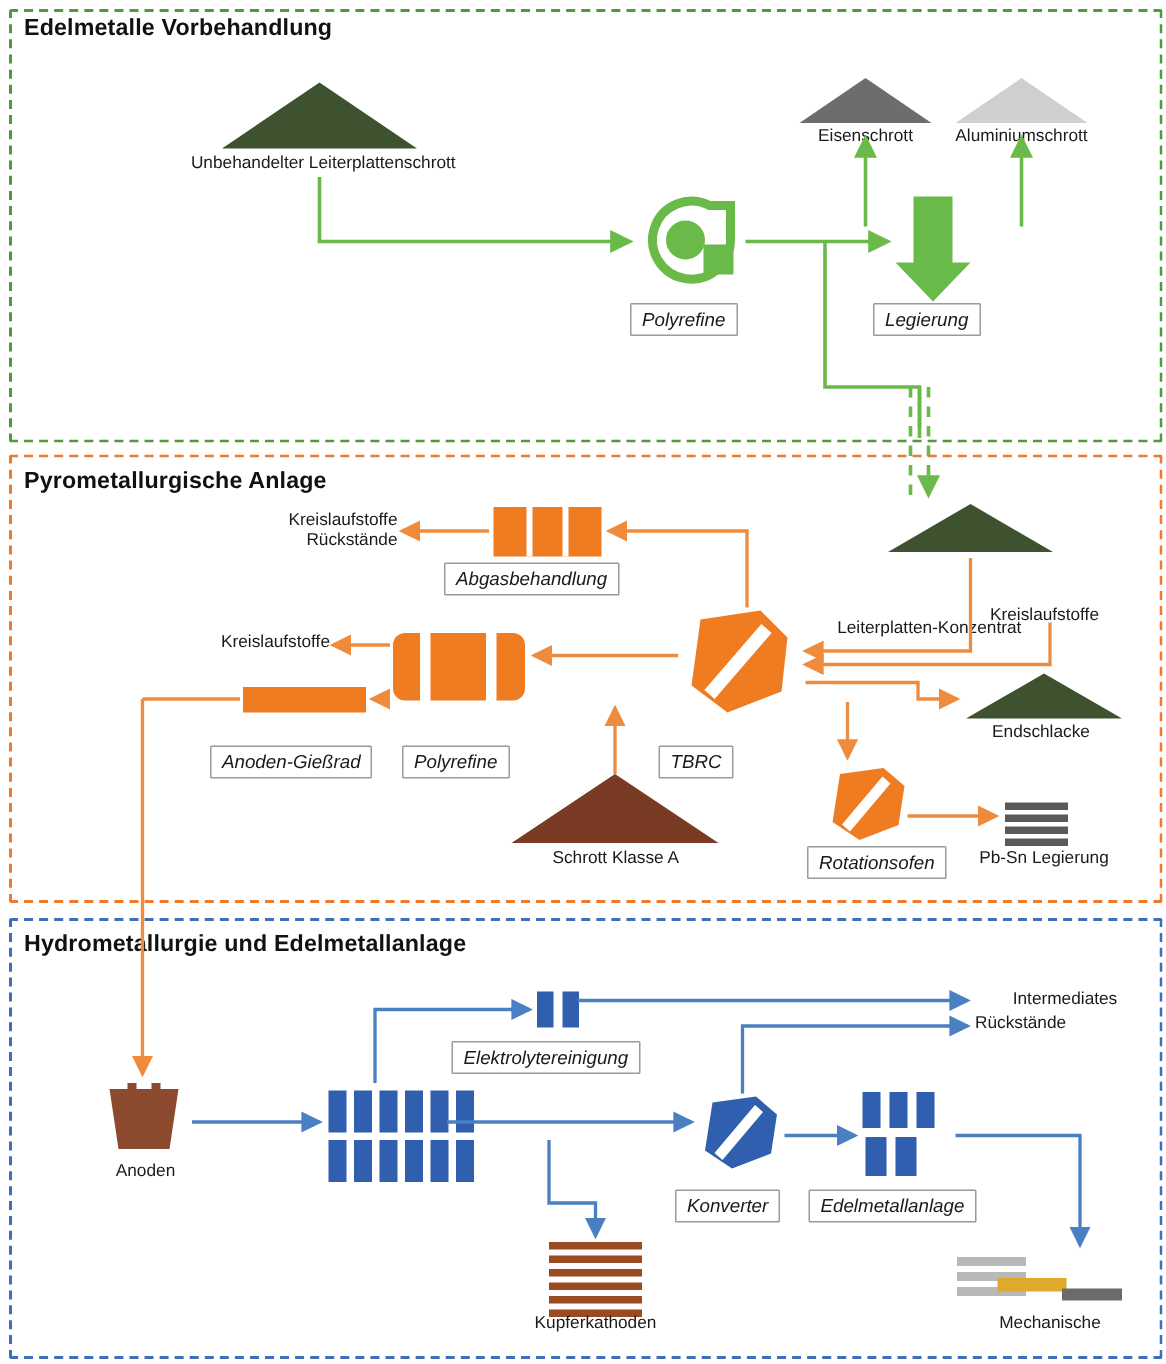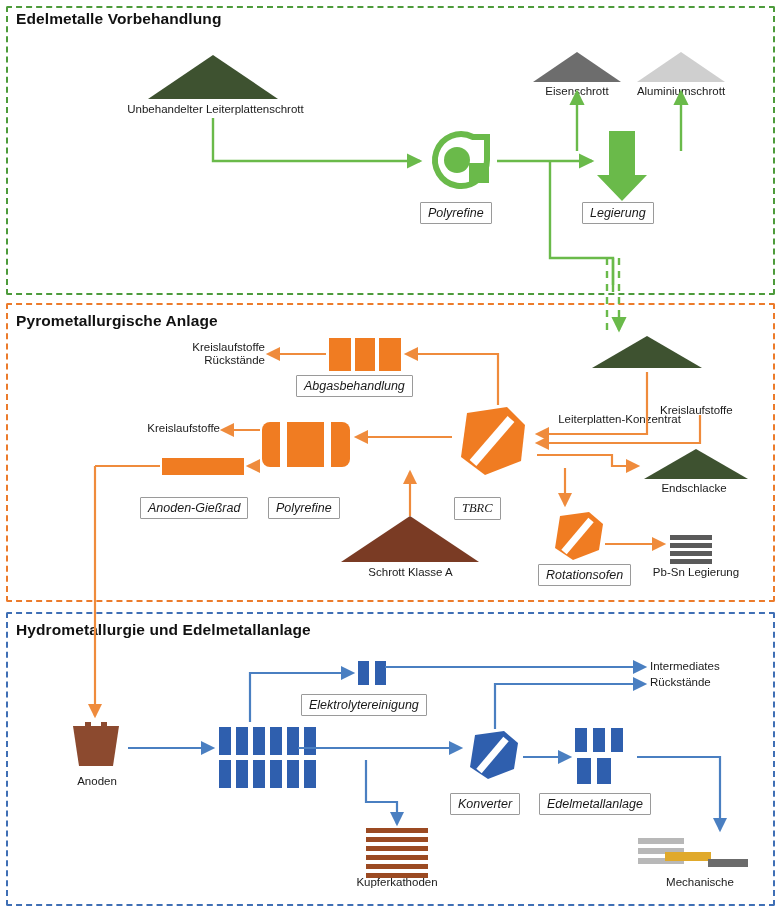--- a/index.html
+++ b/index.html
@@ -116,21 +116,21 @@
   <div class="rect" style="left:375px;top:338px;width:4px;height:33px;background:#fff;"></div>
   <div class="boxlbl" style="left:296px;top:375px;">Abgasbehandlung</div>
 
   <div class="lbl lbl-right" style="left:155px;top:341px;width:110px;">Kreislaufstoffe
 Rückstände</div>
 
   <svg width="78" height="78" style="left:455px;top:405px;">
     <path d="M12 8 L52 2 L70 20 L66 56 L30 70 L6 52 Z" fill="#f07c22"></path>
     <path d="M18 58 L56 14" stroke="#ffffff" stroke-width="9"></path>
   </svg>
-  <div class="boxlbl" style="left:454px;top:497px;font-family:Liberation Serif, serif;">TBRC</div>
+  <div class="boxlbl" style="left:439px;top:497px;">TBRC</div>
 
   <div class="rect" style="left:262px;top:422px;width:88px;height:45px;background:#f07c22;border-radius:8px;"></div>
   <div class="rect" style="left:280px;top:418px;width:7px;height:53px;background:#ffffff;"></div>
   <div class="rect" style="left:324px;top:418px;width:7px;height:53px;background:#ffffff;"></div>
   <div class="boxlbl" style="left:268px;top:497px;">Polyrefine</div>
 
   <div class="rect" style="left:162px;top:458px;width:82px;height:17px;background:#f07c22;"></div>
   <div class="boxlbl" style="left:140px;top:497px;">Anoden-Gießrad</div>
 
   <div class="lbl lbl-right" style="left:110px;top:422px;width:110px;">Kreislaufstoffe</div>
@@ -247,21 +247,21 @@
 
   <div style="position:absolute;left:638px;top:838px;">
     <div style="width:46px;height:6px;background:#b8b8b8;margin-bottom:4px;"></div>
     <div style="width:46px;height:6px;background:#b8b8b8;margin-bottom:4px;"></div>
     <div style="width:46px;height:6px;background:#b8b8b8;"></div>
   </div>
   <div style="position:absolute;left:665px;top:852px;width:46px;height:9px;background:#e0a92b;"></div>
   <div style="position:absolute;left:708px;top:859px;width:40px;height:8px;background:#6b6b6b;"></div>
   <div class="lbl" style="left:645px;top:876px;width:110px;">Mechanische</div>
 
-  <div class="lbl lbl-left" style="left:650px;top:660px;width:120px;">Intermediates</div>
+  <div class="lbl lbl-left" style="left:650px;top:660px;width:120px;text-align:center;">Intermediates</div>
   <div class="lbl lbl-left" style="left:650px;top:676px;width:120px;">Rückstände</div>
 
   <svg width="777" height="909" style="left:0;top:0;">
 
     <path class="arrow-b" d="M128,748 L213,748" marker-end="url(#ab)"></path>
 
     <path class="arrow-b" d="M250,722 L250,673 L353,673" marker-end="url(#ab)"></path>
 
     <path class="arrow-b" d="M385,667 L645,667" marker-end="url(#ab)"></path>
 

